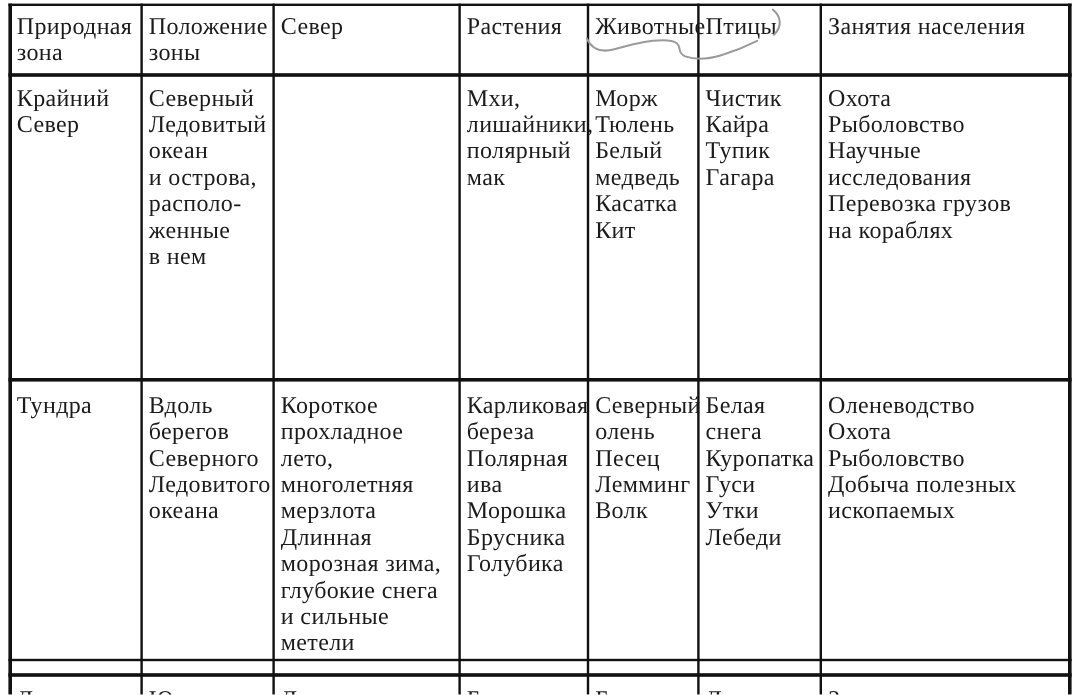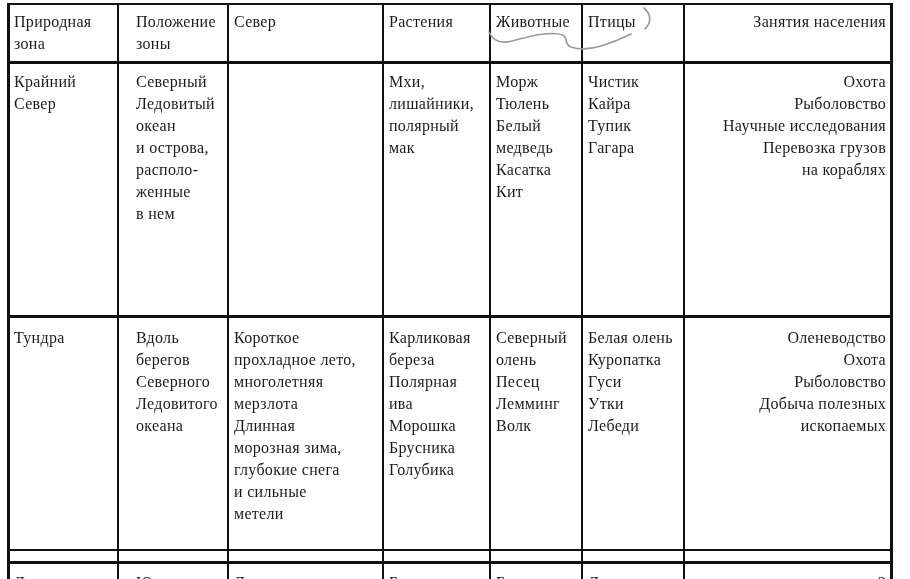--- a/index.html
+++ b/index.html
@@ -26,31 +26,31 @@
   .v7 { left: 890px; width: 3px; }
   .h0 { top: 3px;   height: 2px; }
   .h1 { top: 61px;  height: 3px; }
   .h2 { top: 315px; height: 3px; }
   .h3 { top: 549px; height: 2px; }
   .h4 { top: 561px; height: 3px; }
   
   .cell {
     position: absolute;
     white-space: pre-line;
-    font-size: 16px;
+    font-size: 20px;
     line-height: 22px;
     letter-spacing: 0.3px;
   }
   .c1 { left: 14px;  width: 98px;  }
-  .c2 { left: 136px; width: 98px;  }
+  .c2 { left: 124px; width: 98px;  }
   .c3 { left: 234px; width: 144px; }
   .c4 { left: 389px; width: 96px;  }
   .c5 { left: 496px; width: 82px;  }
   .c6 { left: 588px; width: 91px;  }
-  .c7 { left: 690px; width: 196px; text-align: right; }
+  .c7 { left: 690px; width: 196px; }
   .rh { top: 11px; }
   .r1 { top: 71px; }
   .r2 { top: 327px; }
   .r3 { top: 572px; }
   
   .annotation { position: absolute; left: 487px; top: 5px; pointer-events: none; }
 </style>
 </head>
 <body>
 
@@ -134,21 +134,21 @@
 Полярная
 ива
 Морошка
 Брусника
 Голубика</div>
   <div class="cell r2 c5">Северный
 олень
 Песец
 Лемминг
 Волк</div>
-  <div class="cell r2 c6">Белая олень
+  <div class="cell r2 c6">Белая снега
 Куропатка
 Гуси
 Утки
 Лебеди</div>
   <div class="cell r2 c7">Оленеводство
 Охота
 Рыболовство
 Добыча полезных
 ископаемых</div>
 

